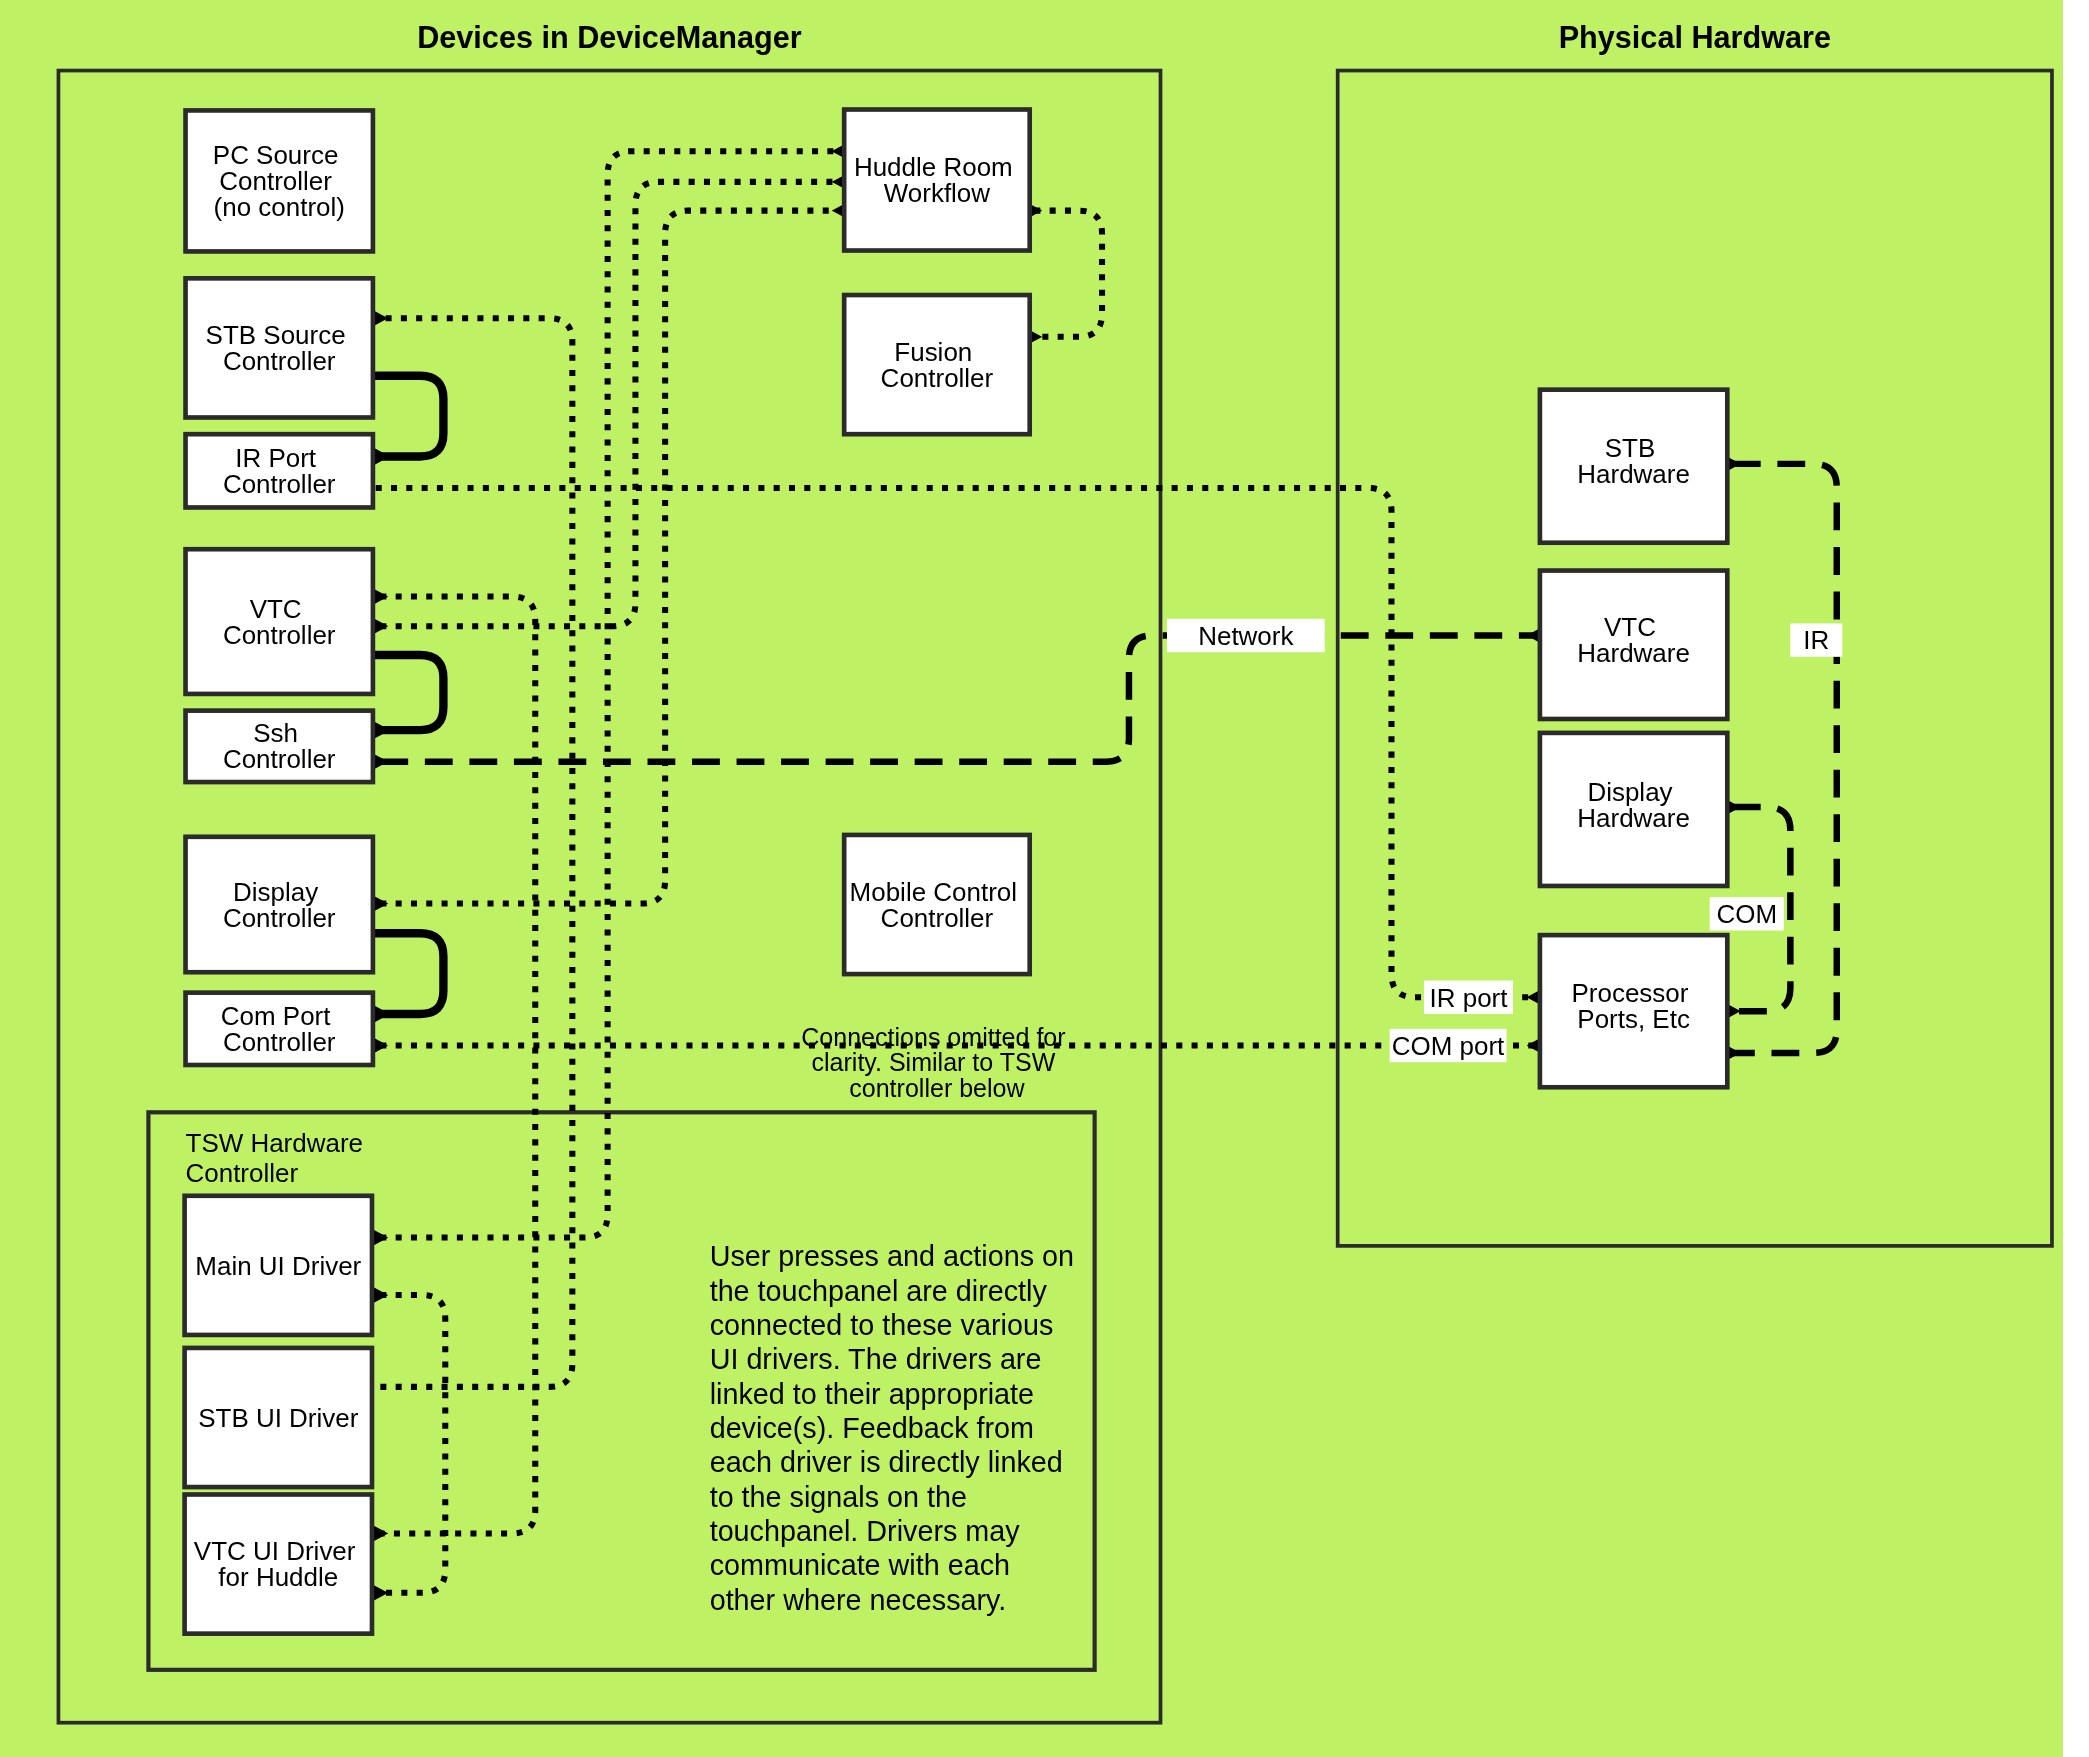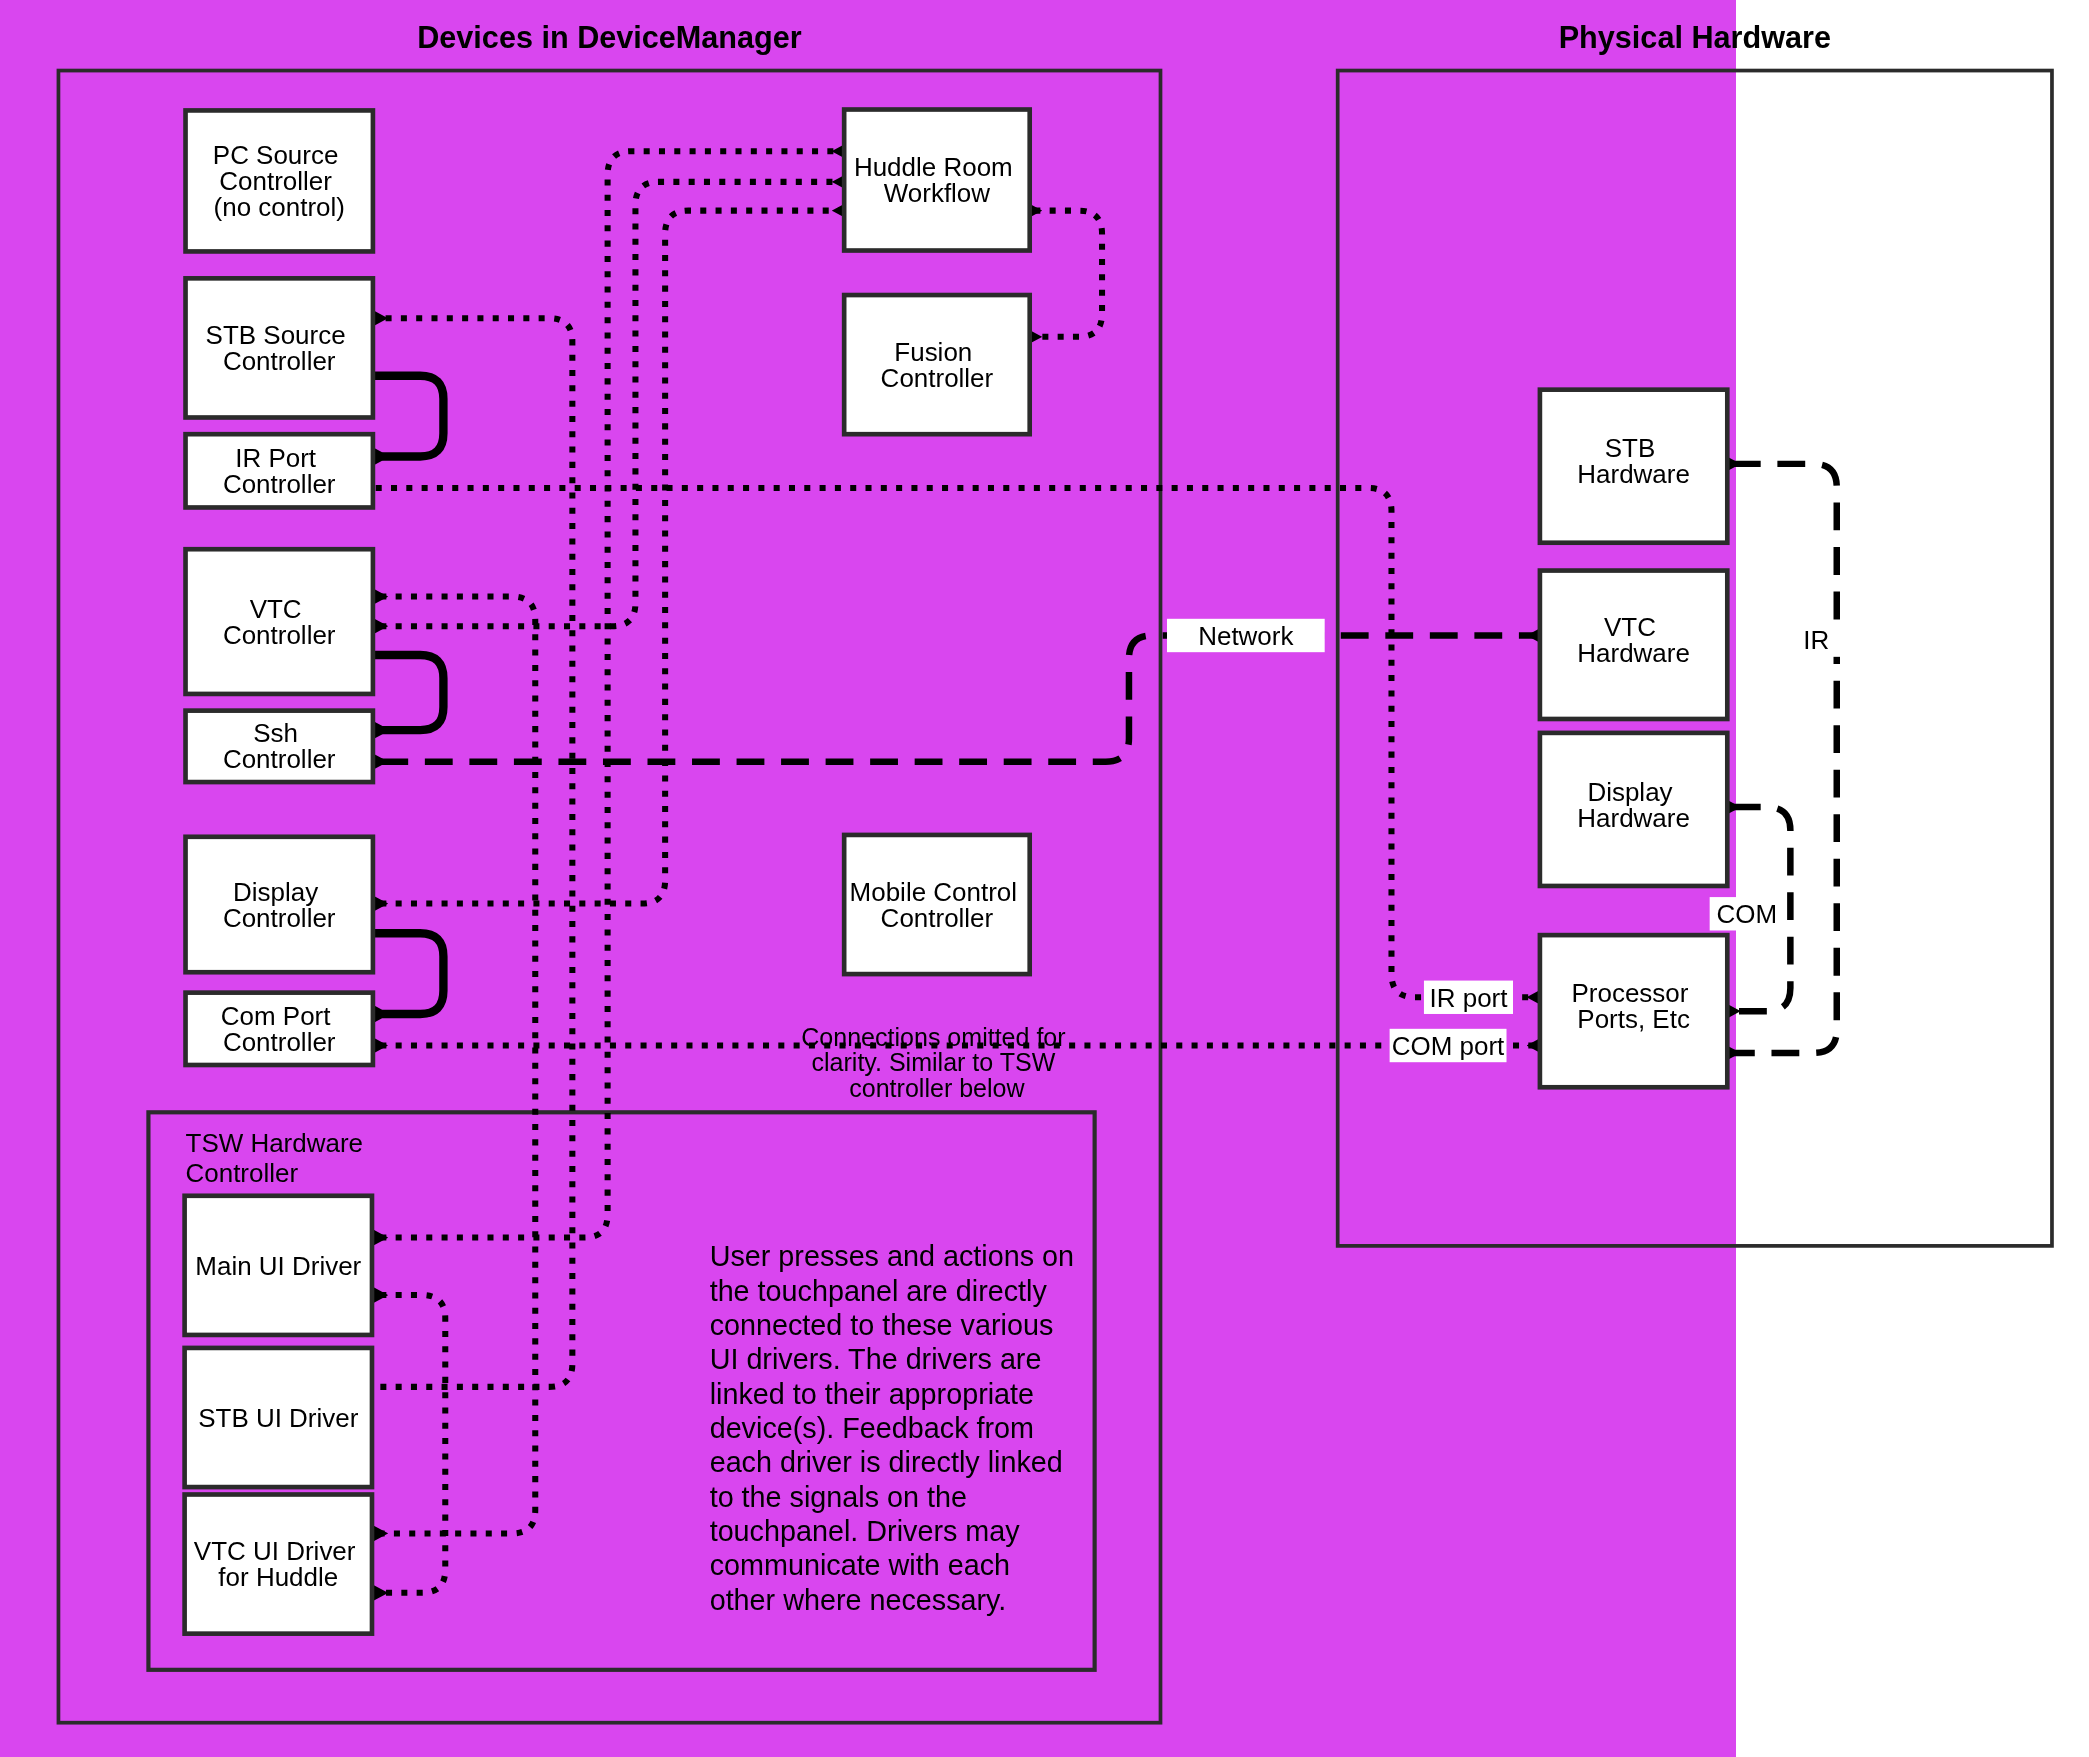--- a/index.html
+++ b/index.html
@@ -1,16 +1,16 @@
 <!DOCTYPE html>
 <html style="font-size:15px"><head>
 <meta charset="utf-8">
 <style>
   html,body{margin:0;padding:0;background:#fff;}
-  #stage{position:relative;width:1736px;height:1758px;background:#d946ef;}
+  #stage{position:relative;width:2063px;height:1758px;background:#bef264;}
   svg{position:absolute;left:0;top:0;}
   .box{fill:#ffffff;stroke:#2b2b2b;stroke-width:5;}
   .outerbox{fill:none;stroke:#2b2b2b;stroke-width:4;}
   .groupbox{fill:none;stroke:#2b2b2b;stroke-width:4.5;}
   .lbl{font-family:"Liberation Sans",sans-serif;font-size:28px;fill:#000;text-anchor:middle;}
   .lbl-left{font-family:"Liberation Sans",sans-serif;font-size:28px;fill:#000;text-anchor:start;}
   .title{font-family:"Liberation Sans",sans-serif;font-size:33px;font-weight:bold;fill:#000;text-anchor:middle;}
   .para{font-family:"Liberation Sans",sans-serif;font-size:31px;fill:#000;text-anchor:start;}
   .note{font-family:"Liberation Sans",sans-serif;font-size:27px;fill:#000;text-anchor:middle;}
   .dot{fill:none;stroke:#000;stroke-width:6.5;stroke-dasharray:6.5 10;}

